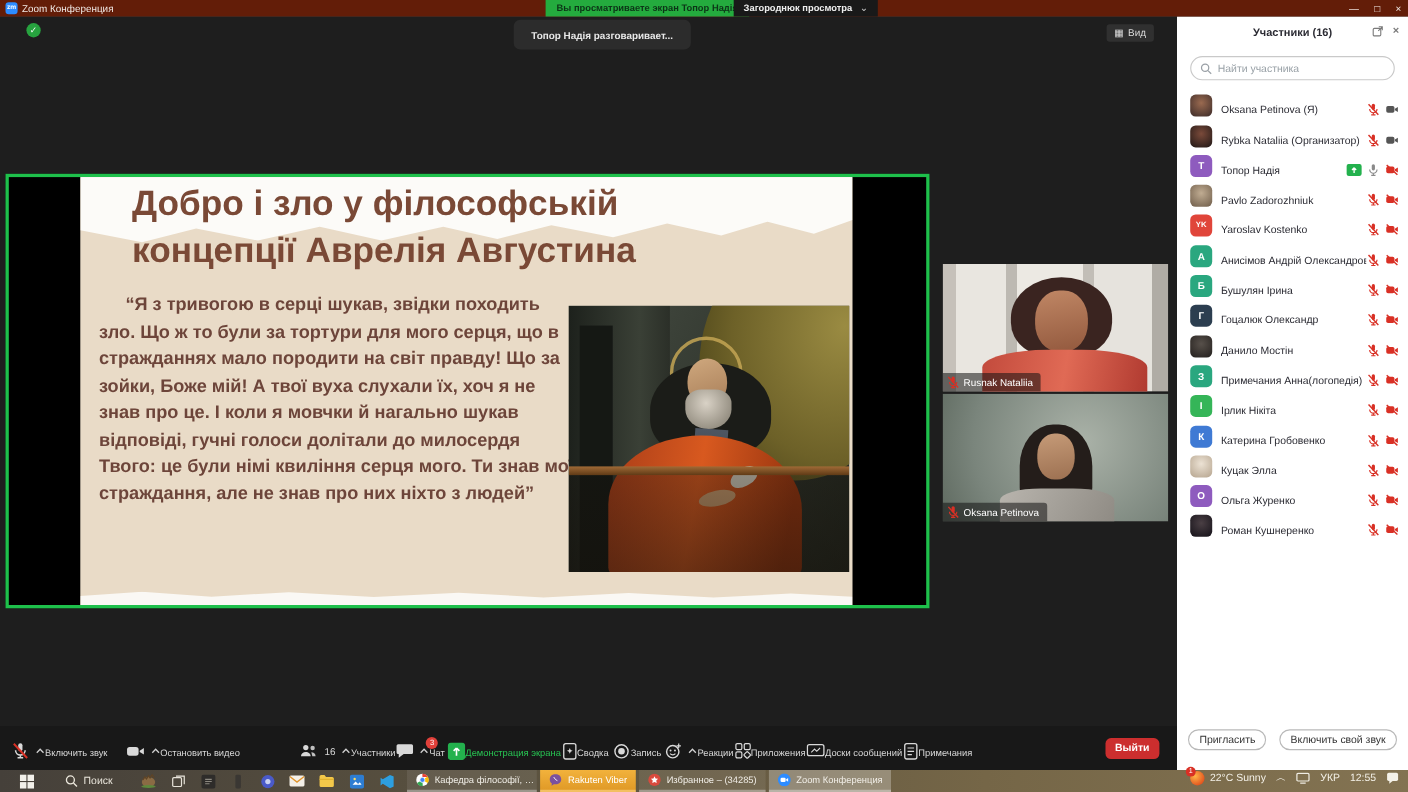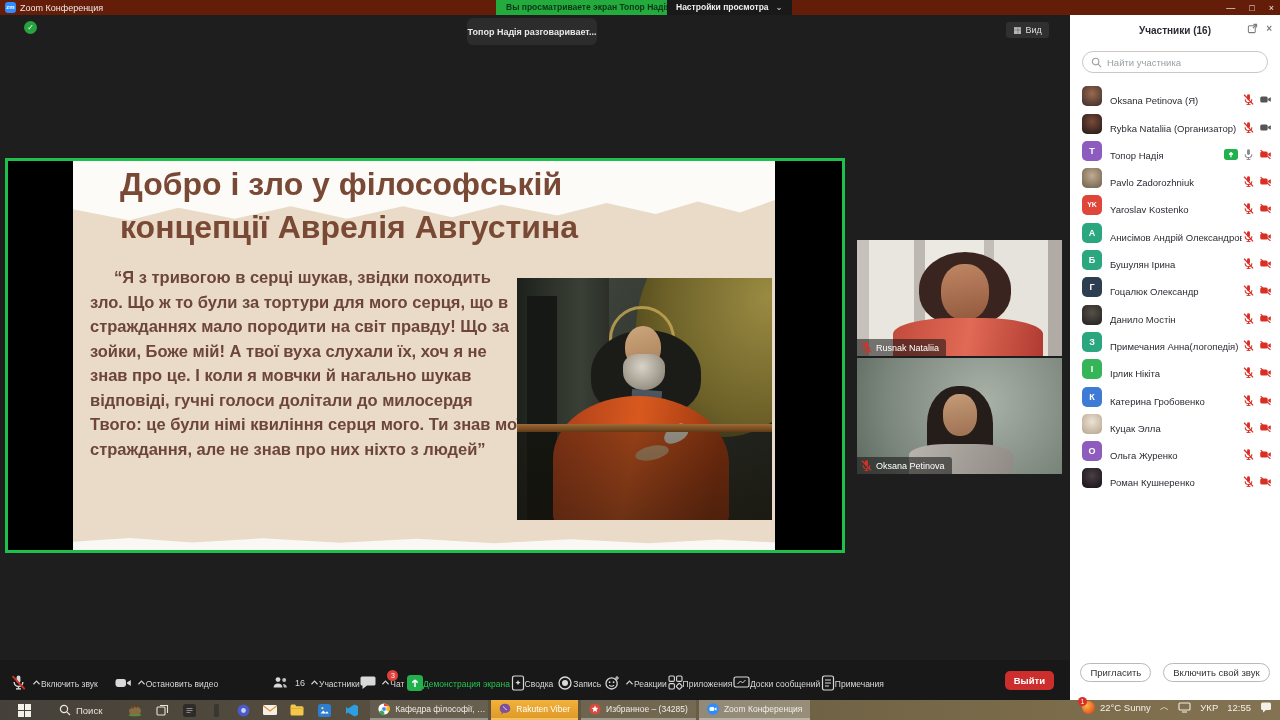--- a/index.html
+++ b/index.html
@@ -11,21 +11,21 @@
 .zm-logo{display:inline-block;width:11px;height:11px;border-radius:3px;background:#2d8cff;color:#fff;font-size:6px;font-weight:bold;text-align:center;line-height:11px;margin:0 4px 0 5px}
 #view-banner{position:absolute;left:496px;top:0;height:15px;line-height:15px;padding:0 10px;background:#24ab3e;color:#0c3517;font-weight:bold;font-size:8.5px}
 #view-settings{position:absolute;left:667px;top:0;height:15px;line-height:15px;padding:0 9px;background:#191919;color:#eee;font-weight:bold;font-size:8.5px;cursor:default}
 #view-settings .vs-caret{margin-left:7px;color:#bbb}
 #win-controls{position:absolute;right:6px;top:0;height:15px;display:flex;gap:14px;align-items:center;color:#f3ece8;font-size:9px}
 #win-controls span{cursor:default}
 
 
 #stage{position:absolute;left:0;top:15px;width:1070px;height:645px;background:#1e1e1e}
 #shield{position:absolute;left:24px;top:6px;width:13px;height:13px;border-radius:50%;background:#27a33f;color:#fff;font-size:8px;line-height:13px;text-align:center}
-#speak-toast{position:absolute;left:467px;top:3px;min-width:130px;height:27px;background:#2c2c2c;border-radius:6px;color:#e8e8e8;font-size:9px;font-weight:bold;display:flex;align-items:center;justify-content:center;padding:0 0}
+#speak-toast{position:absolute;left:467px;top:3px;min-width:130px;height:27px;background:#2c2c2c;border-radius:6px;color:#e8e8e8;font-size:9px;font-weight:bold;display:flex;align-items:center;justify-content:center;padding:0 16px}
 #view-btn{position:absolute;left:1006px;top:7px;height:16px;background:#303030;border-radius:3px;color:#ddd;font-size:9px;display:flex;align-items:center;padding:0 7px;gap:4px}
 
 
 #share-region{position:absolute;left:5px;top:143px;width:840px;height:395px;border:3px solid #1ec04b;background:#000}
 #slide{position:absolute;left:65px;top:0;width:702px;height:389px;background:#e9dbc7;overflow:hidden}
 #slide-top-tear{position:absolute;left:0;top:0;width:702px;height:78px;background:#fcfbf8;clip-path:polygon(0 0,100% 0,100% 50%,95% 66%,89% 52%,83% 68%,76% 54%,69% 70%,61% 56%,54% 72%,47% 58%,39% 74%,31% 58%,23% 74%,15% 60%,8% 76%,0 62%)}
 #slide-bottom-tear{position:absolute;left:0;bottom:0;width:702px;height:15px;background:#faf8f4;clip-path:polygon(0 45%,8% 20%,17% 50%,27% 22%,38% 52%,49% 25%,60% 55%,71% 28%,82% 55%,92% 30%,100% 50%,100% 100%,0 100%)}
 #slide-title{position:absolute;left:47px;top:2px;width:620px;color:#7a4936;font-size:32px;font-weight:bold;line-height:43px;letter-spacing:0px}
 #slide-quote{position:absolute;left:17px;top:104px;width:432px;color:#6d453a;font-size:16.5px;font-weight:bold;line-height:24.5px;text-indent:24px}
 
@@ -105,21 +105,21 @@
 </head>
 <body>
 
 <div id="screen">
 
   <div id="titlebar">
     <span class="zm-logo">zm</span>
     <span>Zoom Конференция</span>
     <div id="view-banner">Вы просматриваете экран Топор Надія</div>
     <div id="view-settings">
-      <span>Настройки просмотра</span><span class="vs-caret">⌄</span>
+      <span>Загороднюк просмотра</span><span class="vs-caret">⌄</span>
     </div>
     <div id="win-controls">
       <span>—</span>
       <span>□</span>
       <span>×</span>
     </div>
   </div>
 
   <div id="stage">
     <div id="shield">✓</div>

